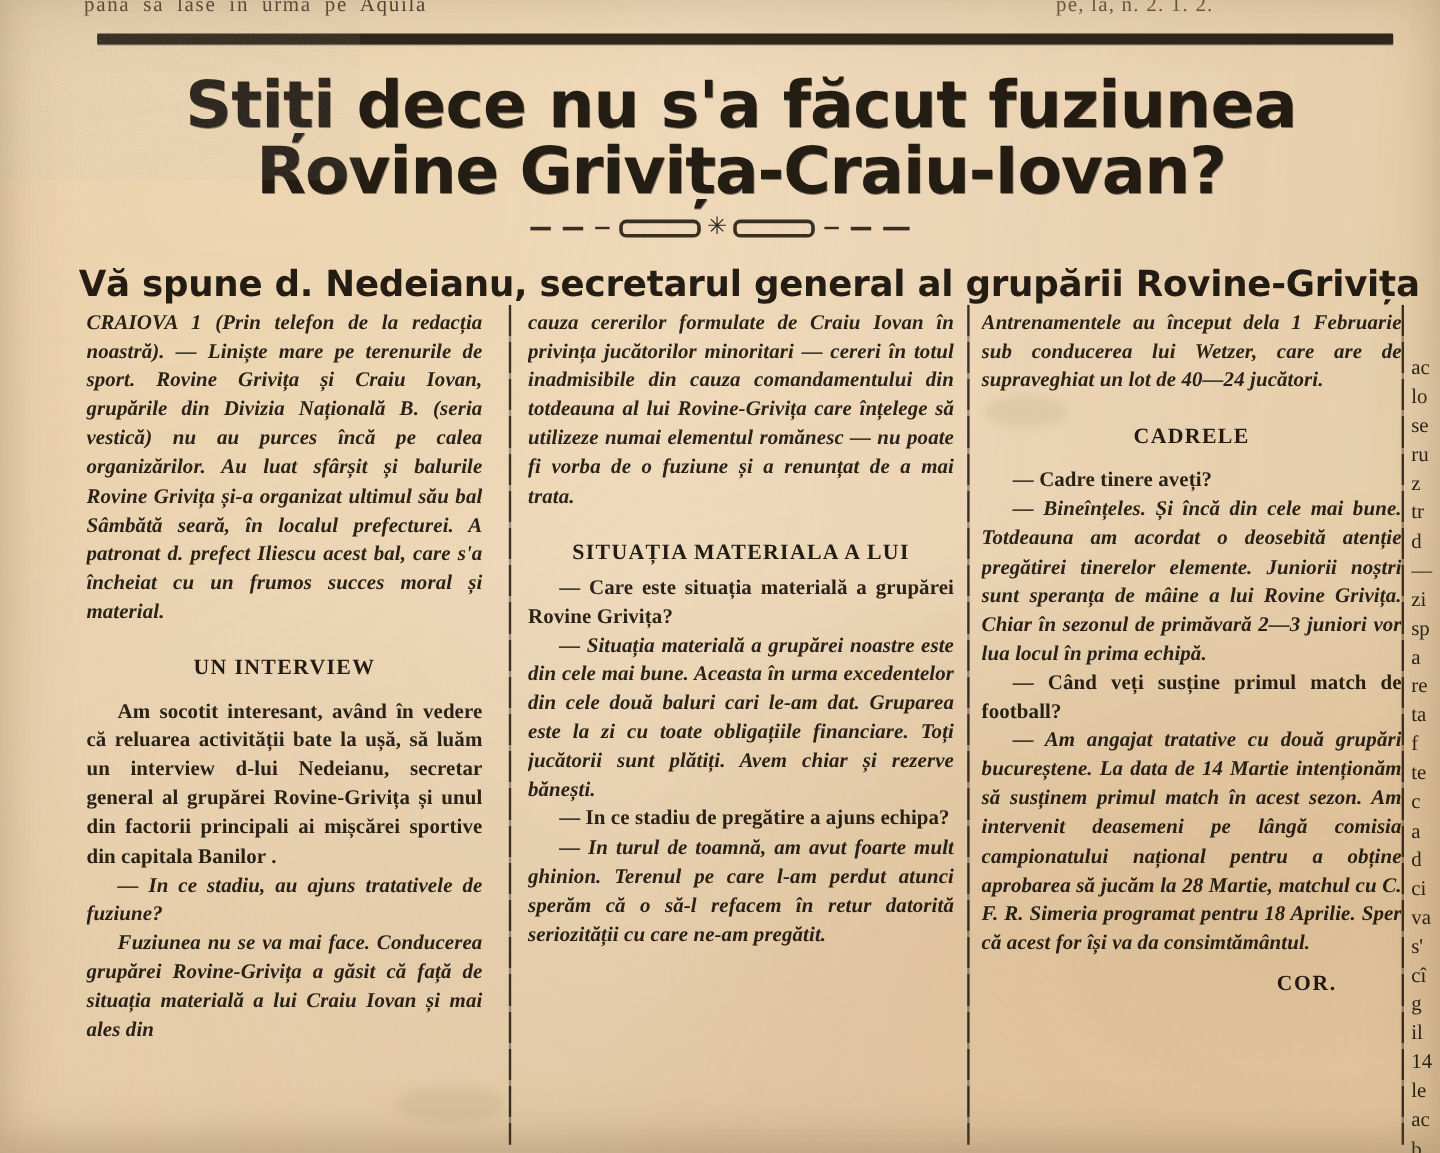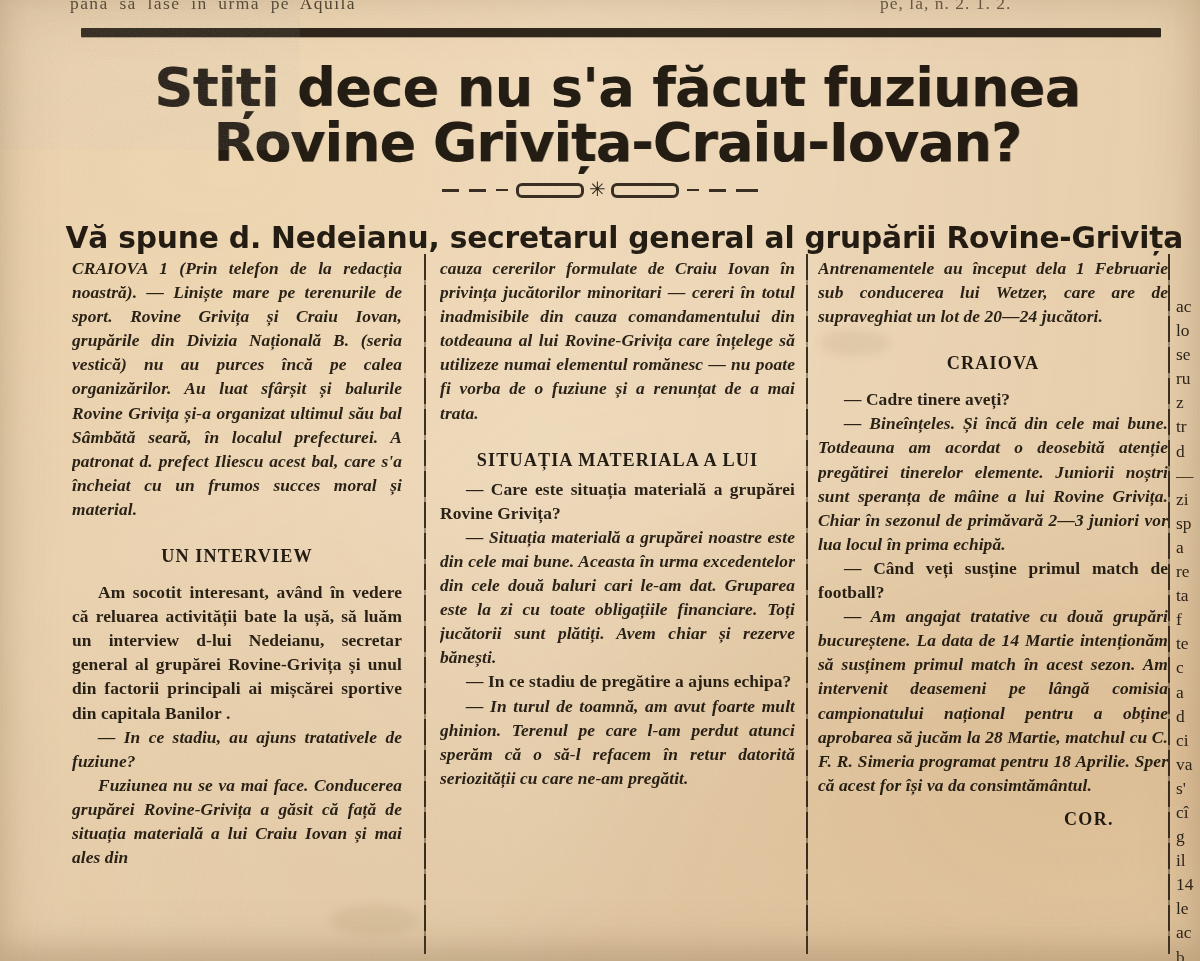--- a/index.html
+++ b/index.html
@@ -310,23 +310,23 @@
       <p class="para italic">cauza cererilor formulate de Craiu Iovan în privința jucătorilor minoritari — cereri în totul inadmisibile din cauza comandamentului din totdeauna al lui Rovine-Grivița care înțelege să utilizeze numai elementul romănesc — nu poate fi vorba de o fuziune și a renunțat de a mai trata.</p>
       <div class="section-gap"></div>
       <div class="subhead-inline">SITUAȚIA MATERIALA A LUI</div>
       <p class="para roman indent">— Care este situația materială a grupărei Rovine Grivița?</p>
       <p class="para italic indent">— Situația materială a grupărei noastre este din cele mai bune. Aceasta în urma excedentelor din cele două baluri cari le-am dat. Gruparea este la zi cu toate obligațiile financiare. Toți jucătorii sunt plătiți. Avem chiar și rezerve bănești.</p>
       <p class="para roman indent">— In ce stadiu de pregătire a ajuns echipa?</p>
       <p class="para italic indent">— In turul de toamnă, am avut foarte mult ghinion. Terenul pe care l-am perdut atunci sperăm că o să-l refacem în retur datorită seriozității cu care ne-am pregătit.</p>
     </div>
 
     <div class="col" id="col-3">
-      <p class="para italic">Antrenamentele au început dela 1 Februarie sub conducerea lui Wetzer, care are de supraveghiat un lot de 20—24 jucători.</p>
+      <p class="para italic">Antrenamentele au început dela 1 Februarie sub conducerea lui Wetzer, care are de supraveghiat un lot de 40—24 jucători.</p>
       <div class="section-gap"></div>
-      <div class="subhead-inline">CRAIOVA</div>
+      <div class="subhead-inline">CADRELE</div>
       <div class="section-gap small"></div>
       <p class="para roman indent">— Cadre tinere aveți?</p>
       <p class="para italic indent">— Bineînțeles. Și încă din cele mai bune. Totdeauna am acordat o deosebită atenție pregătirei tinerelor elemente. Juniorii noștri sunt speranța de mâine a lui Rovine Grivița. Chiar în sezonul de primăvară 2—3 juniori vor lua locul în prima echipă.</p>
       <p class="para roman indent">— Când veți susține primul match de football?</p>
       <p class="para italic indent">— Am angajat tratative cu două grupări bucureștene. La data de 14 Martie intenționăm să susținem primul match în acest sezon. Am intervenit deasemeni pe lângă comisia campionatului național pentru a obține aprobarea să jucăm la 28 Martie, matchul cu C. F. R. Simeria programat pentru 18 Aprilie. Sper că acest for își va da consimtământul.</p>
       <div class="signature">COR.</div>
     </div>
 
     <div class="col" id="col-4">
         <div class="sliver">ac</div>

